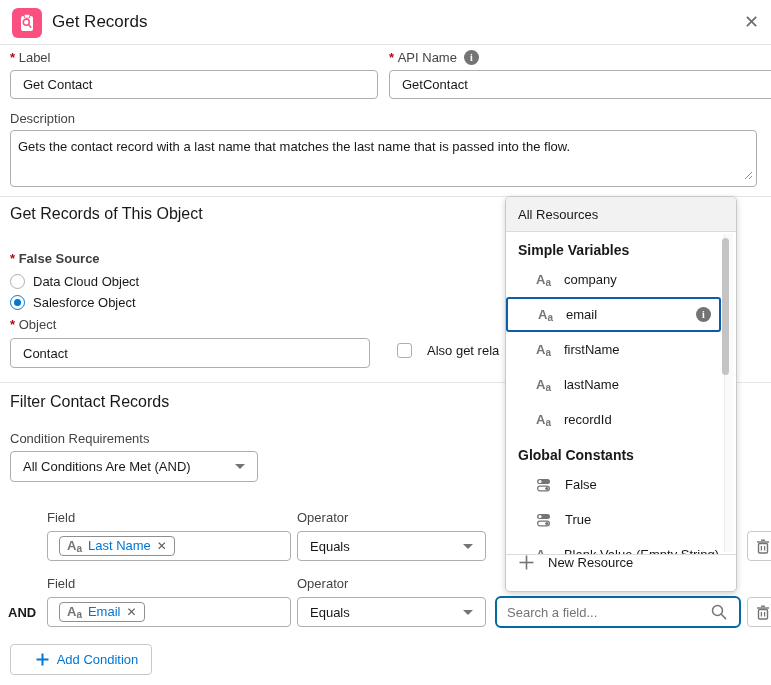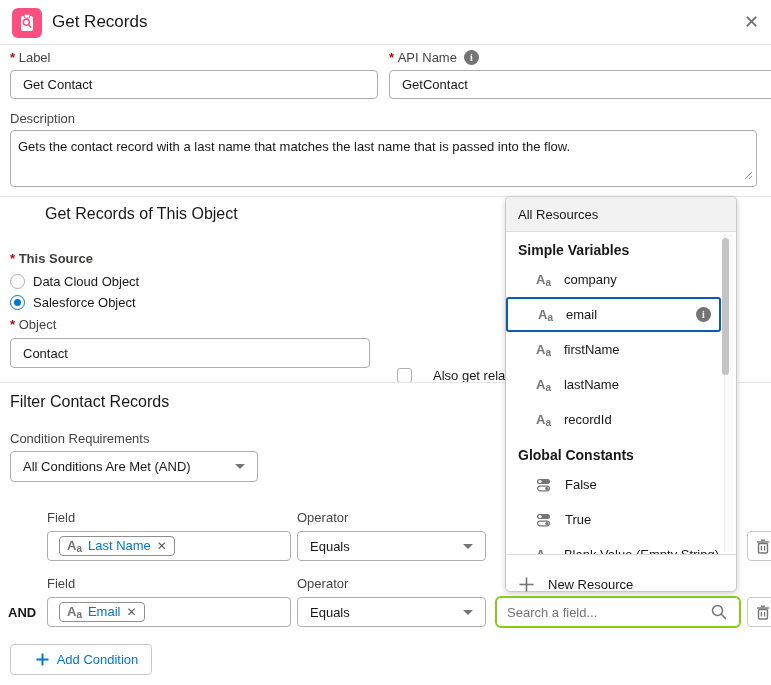--- a/index.html
+++ b/index.html
@@ -54,26 +54,26 @@
   
   .panel { left:505px; top:196px; width:232px; height:396px; background:#fff; border:1px solid #c9c9c9; border-radius:5px; box-shadow:0 2px 6px rgba(0,0,0,.18); z-index:10; }
   .panel-head { height:35px; background:#f3f2f2; border-bottom:1px solid #dddbda; border-radius:4px 4px 0 0; display:flex; align-items:center; padding:0 12px; font-size:13px; color:#181818; }
   .panel-list { position:absolute; left:0; top:35px; width:230px; height:322px; overflow:hidden; }
   .rp-group-title { padding:10px 12px 4px; font-size:14px; font-weight:700; color:#181818; }
   .rp-item { height:35px; display:flex; align-items:center; gap:13px; padding:0 20px 0 30px; font-size:13px; color:#181818; cursor:pointer; }
   .rp-item.hl { border:2px solid #0b5cab; border-radius:3px; margin-right:15px; padding-right:8px; }
   .info-i { width:15px; height:15px; border-radius:50%; background:#747474; color:#fff; font-size:10px; font-weight:700; display:inline-flex; align-items:center; justify-content:center; font-family:"Liberation Serif", serif; }
   .ml-auto { margin-left:auto; }
   .rp-sep { position:absolute; left:0; top:357px; width:230px; height:1px; background:#dddbda; }
-  .rp-new { position:absolute; left:0; top:358px; width:230px; height:37px; display:flex; align-items:flex-end; gap:14px; padding:0 13px; font-size:13px; cursor:pointer; }
+  .rp-new { position:absolute; left:0; top:358px; width:230px; height:37px; display:flex; align-items:flex-start; gap:14px; padding:0 13px; font-size:13px; cursor:pointer; }
   .scroll-track { position:absolute; right:3px; top:2px; width:9px; height:318px; background:#fafafa; border-left:1px solid #ececec; }
   .scroll-thumb { position:absolute; right:4px; top:4px; width:7px; height:137px; border-radius:4px; background:#c4c4c4; }
 
   
-  .searchbox { left:495px; top:596px; width:246px; height:32px; border:2px solid #84cc16; border-radius:6px; background:#fff; display:flex; align-items:center; z-index:11; }
+  .searchbox { left:495px; top:596px; width:246px; height:32px; border:2px solid #0369a1; border-radius:6px; background:#fff; display:flex; align-items:center; z-index:11; }
   .searchbox input { border:none; outline:none; flex:1; font-size:13px; padding:0 10px; color:#181818; font-family:inherit; background:transparent; }
   .searchbox input::placeholder { color:#747474; }
   .search-ic { margin-right:12px; display:flex; }
 
   .desc-box { left:10px; top:130px; width:747px; height:57px; border:1px solid #aeaeae; border-radius:4px; padding:8px 7px; font-size:13px; color:#181818; position:absolute; }
   .resize-ic { position:absolute; right:3px; bottom:3px; }
   .and-word { font-size:13px; font-weight:700; color:#181818; }
 </style>
 </head>
 <body>
@@ -111,39 +111,39 @@
     <span class="resize-ic">
       <svg width="9" height="9" viewBox="0 0 9 9">
         <line x1="1" y1="8" x2="8" y2="1" stroke="#8f8f8f" stroke-width="1"></line>
         <line x1="5" y1="8" x2="8" y2="5" stroke="#8f8f8f" stroke-width="1"></line>
       </svg>
     </span>
   </div>
 
   <div class="abs divider" style="top:196px;"></div>
 
-  <div class="abs section-h" style="left:10px; top:205px;margin-left:35px;">Get Records of This Object</div>
-
-  <div class="abs lbl required bold" style="left:10px; top:251px;">This Source</div>
+  <div class="abs section-h" style="left:10px; top:205px;">Get Records of This Object</div>
+
+  <div class="abs lbl required bold" style="left:10px; top:251px;">False Source</div>
 
   <div class="abs" style="left:10px; top:274px; display:flex; align-items:center; gap:8px;">
     <span class="radio"></span>
     <span class="lbl" style="color:#181818;">Data Cloud Object</span>
   </div>
   <div class="abs" style="left:10px; top:295px; display:flex; align-items:center; gap:8px;">
     <span class="radio sel"></span>
     <span class="lbl" style="color:#181818;">Salesforce Object</span>
   </div>
 
   <div class="abs lbl required" style="left:10px; top:317px;">Object</div>
   <div class="abs input" style="left:10px; top:338px; width:360px; height:30px;">
     <span>Contact</span>
   </div>
 
-  <div class="abs" style="left:397px; top:343px; display:flex; align-items:center; gap:21px;margin-top:25px;">
+  <div class="abs" style="left:397px; top:343px; display:flex; align-items:center; gap:15px;">
     <span class="checkbox"></span>
     <span class="lbl" style="color:#181818; white-space:nowrap;">Also get rela</span>
   </div>
 
   <div class="abs divider" style="top:382px;"></div>
 
   <div class="abs section-h" style="left:10px; top:393px;">Filter Contact Records</div>
 
   <div class="abs lbl" style="left:10px; top:431px;">Condition Requirements</div>
   <div class="abs input combo" style="left:10px; top:451px; width:248px; height:31px;">

